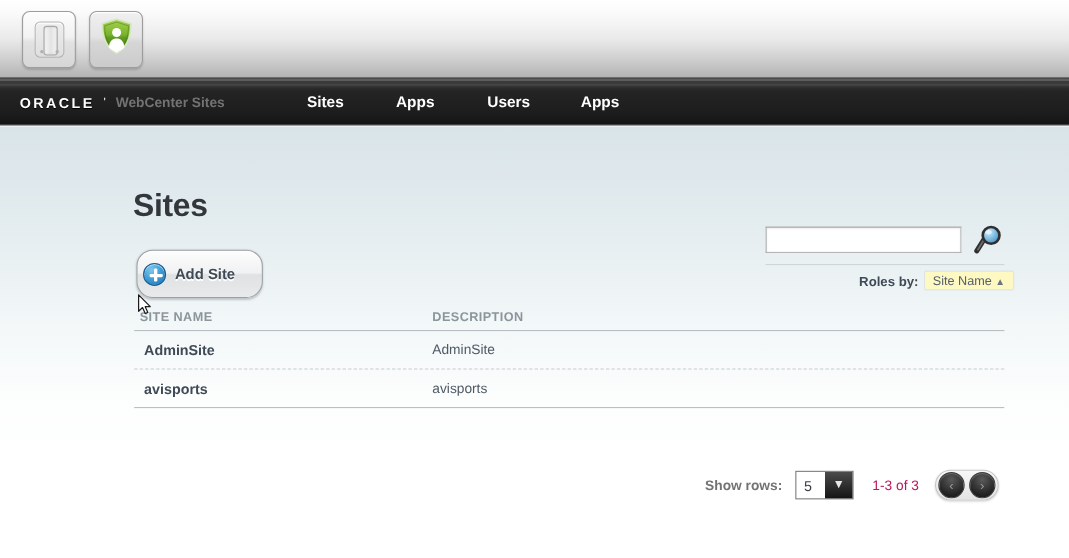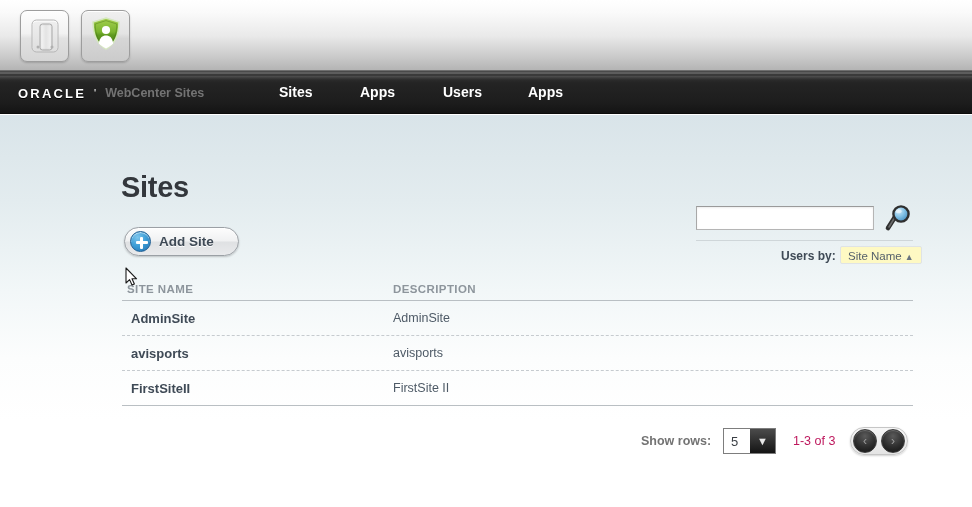--- a/index.html
+++ b/index.html
@@ -102,21 +102,21 @@
   #page-title {
     position:absolute; left:121px; top:152px;
     font-size:29px; font-weight:bold; color:#33373c;
     font-family:"Liberation Sans", sans-serif;
     letter-spacing:-0.3px;
   }
 
   
   #add-site-button {
     position:absolute; left:124px; top:227px;
-    width:115px; height:29px;
+    width:115px; height:44px;
     border-radius:15px;
     border:1px solid #9ba0a5;
     background:linear-gradient(to bottom,#fdfdfd 0%,#f0f1f2 48%,#dfe1e3 52%,#e9eaec 100%);
     box-shadow:0 1px 2px rgba(0,0,0,.2), inset 0 1px 0 #fff;
     display:flex; align-items:center; cursor:pointer;
   }
   #add-site-plus {
     width:21px; height:21px; border-radius:50%;
     margin-left:5px;
     background:radial-gradient(circle at 35% 28%, #7fc6ec 0%, #3e9fd8 45%, #1f6fb0 100%);
@@ -300,42 +300,38 @@
       </radialGradient>
     </defs>
     <line x1="11" y1="14" x2="4" y2="25" stroke="#2f2f2f" stroke-width="4.6" stroke-linecap="round"></line>
     <line x1="11" y1="14" x2="5" y2="24" stroke="#6b6b6b" stroke-width="1.6" stroke-linecap="round"></line>
     <circle cx="17" cy="11" r="7.6" fill="url(#lensg)" stroke="#2f2f2f" stroke-width="2.4"></circle>
     <ellipse cx="14.6" cy="8.2" rx="3" ry="2" fill="#ffffff" opacity=".55"></ellipse>
   </svg>
 </span>
 
 <div id="sort-divider"></div>
-<span id="sort-label">Users by:</span>
+<span id="sort-label">Roles by:</span>
 <div id="sort-value-button">
   <span>Site Name</span><span id="sort-arrow">▲</span>
 </div>
 
 <div id="table">
   <div id="table-head">
     <span class="th col-name">SITE NAME</span>
     <span class="th col-desc">DESCRIPTION</span>
   </div>
 
   <div class="row">
     <span class="cell-name">AdminSite</span>
     <span class="cell-desc">AdminSite</span>
   </div>
   <div class="row">
     <span class="cell-name">avisports</span>
     <span class="cell-desc">avisports</span>
-  </div>
-  <div class="row">
-    <span class="cell-name">FirstSiteII</span>
-    <span class="cell-desc">FirstSite II</span>
   </div>
 </div>
 
 <span id="show-rows-label">Show rows:</span>
 <div id="rows-select-wrap">
   <span id="rows-select-value">5</span>
   <span id="rows-select-arrow">
       <span>▼</span>
     </span>
 </div>

